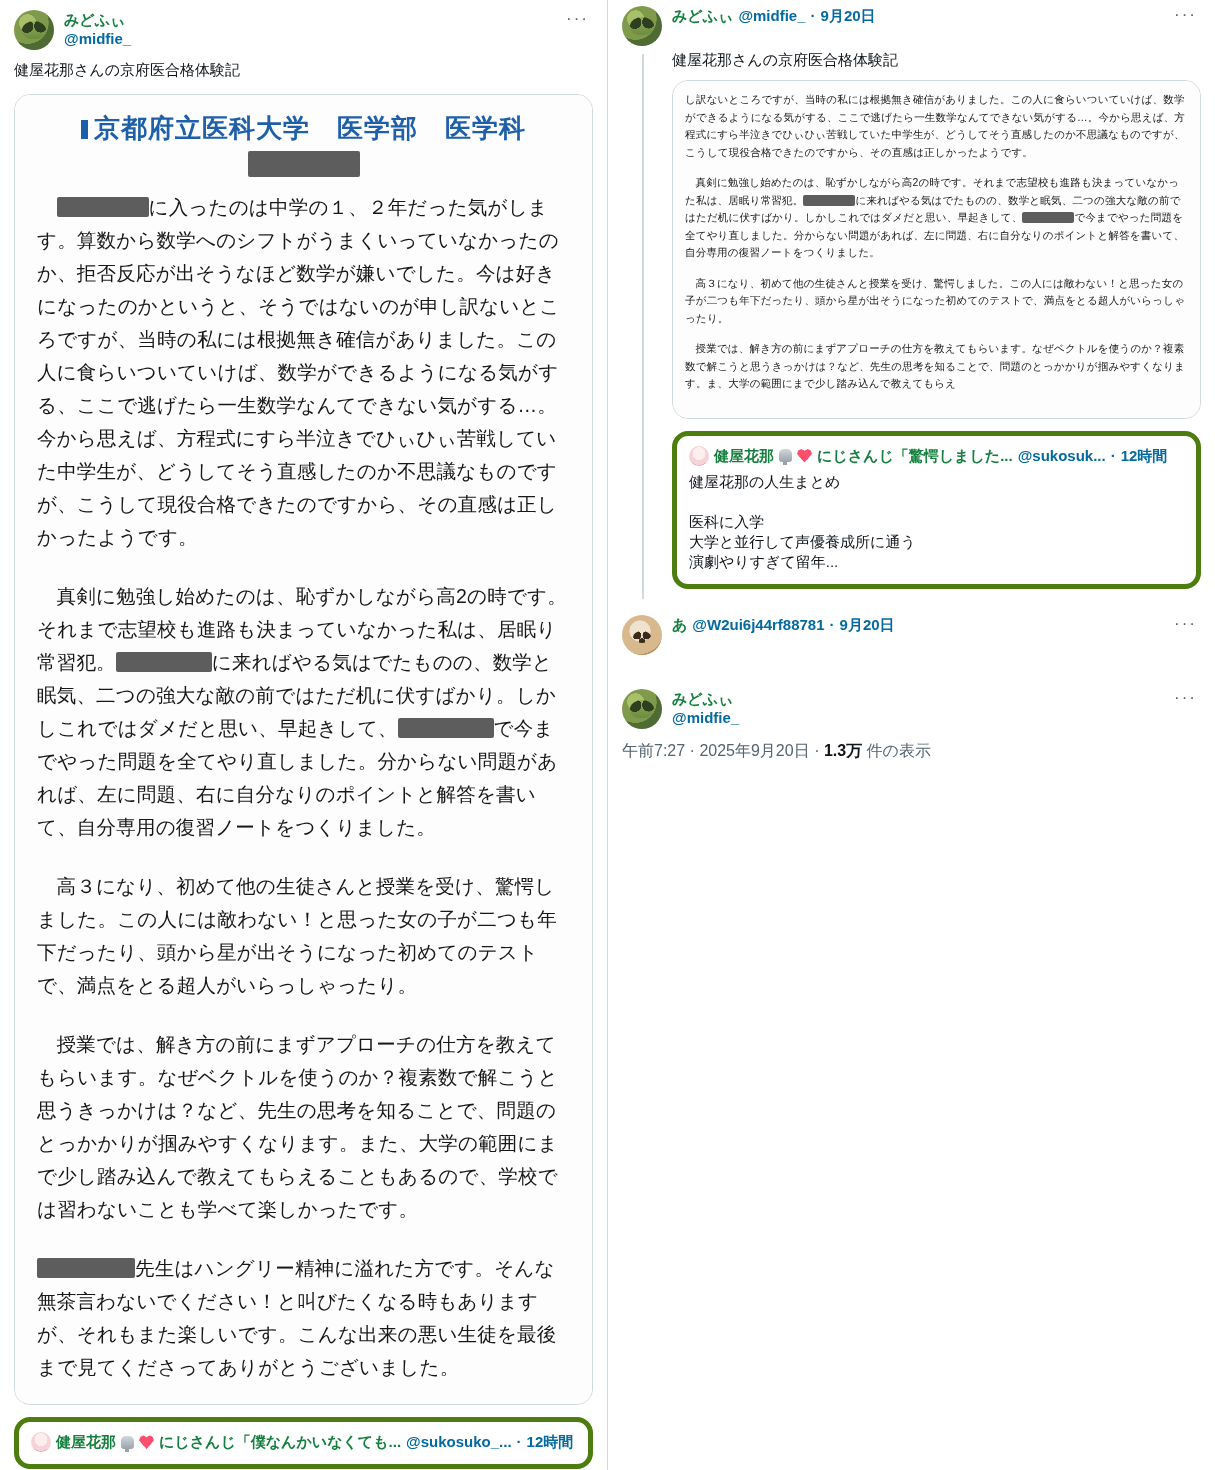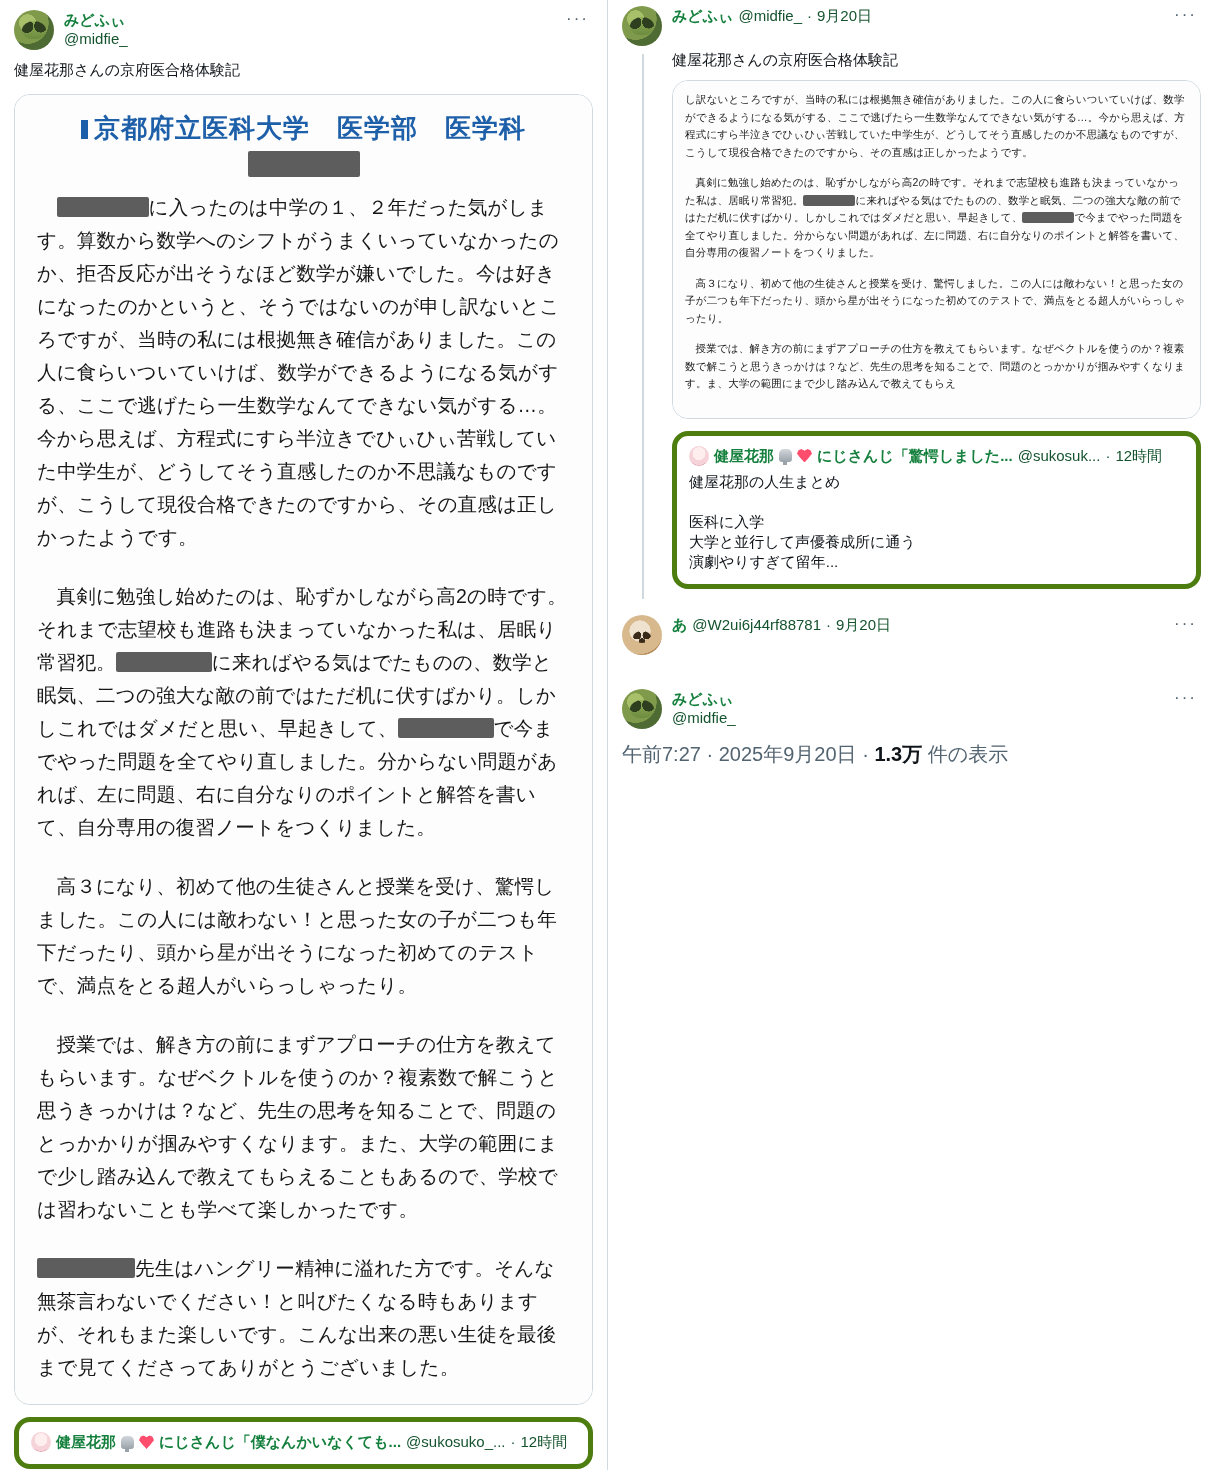--- a/index.html
+++ b/index.html
@@ -71,42 +71,42 @@
   }
   .avatar.small { width: 20px; height: 20px; flex: 0 0 20px; }
   .avatar.small.girl {
     background: radial-gradient(circle at 50% 38%, #ffeeee 0 40%, #f6d3d8 41% 70%, #e2a9b4 71% 100%);
   }
   .names-inline {
     display: flex; align-items: center; gap: 5px; flex-wrap: nowrap;
     font-size: 15px; line-height: 20px; min-width: 0;
   }
   .dname { font-weight: bold; color: #15803d; white-space: nowrap; }
-  .handle, .dot, .time { color: #14532d; font-weight: normal; white-space: nowrap; }
+  .handle, .dot, .time { color: #0369a1; font-weight: bold; white-space: nowrap; }
   .names-stacked .dname { display: block; font-size: 15px; line-height: 19px; }
   .names-stacked .handle { display: block; font-size: 15px; line-height: 19px; }
   .more {
     margin-left: auto;
     color: #536471;
     font-size: 17px;
     letter-spacing: 2px;
     line-height: 14px;
     padding: 2px 4px;
     cursor: pointer;
     user-select: none;
   }
   .tweet-text {
     font-size: 15px;
     line-height: 20px;
     color: #0f1419;
     margin: 10px 0 0 0;
     white-space: pre-wrap;
   }
   .meta-line {
-    font-size: 20px;
+    font-size: 16px;
     color: #536471;
     padding: 12px 0 12px 0;
   }
   .meta-line b { color: #0f1419; font-weight: bold; }
 
   
   .img-card {
     margin: 14px 0 0 0;
     border: 1px solid #cfd9de;
     border-radius: 16px;

